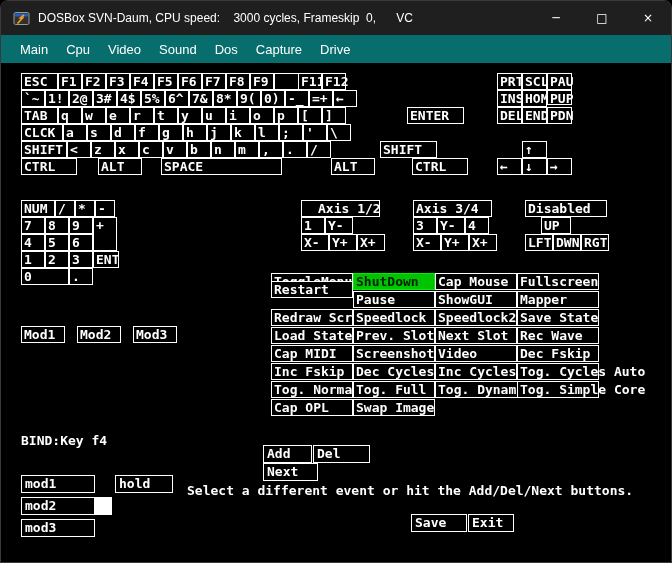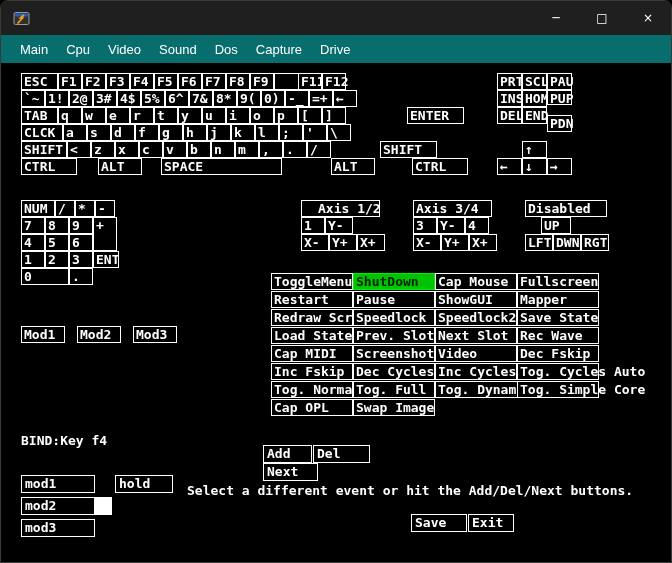--- a/index.html
+++ b/index.html
@@ -36,20 +36,21 @@
 
 <div class="window">
   <div class="titlebar">
     <span class="app-icon">
       <svg width="17" height="17" viewBox="0 0 17 17">
         <rect x="1" y="2.5" width="15" height="12" rx="1.5" fill="#30302e" stroke="#9a9a94" stroke-width="1"></rect>
         <rect x="2" y="3.5" width="13" height="3" fill="#2060c0"></rect>
         <path d="M4.5 13.5 L9.5 8 H7.5 L11 5" stroke="#f29b1d" stroke-width="1.7" fill="none"></path>
       </svg>
     </span>
+    <span class="title-text">DOSBox SVN-Daum, CPU speed:    3000 cycles, Frameskip  0,      VC</span>
     <div class="win-controls">
       <div class="win-btn">─</div>
       <div class="win-btn">□</div>
       <div class="win-btn">×</div>
     </div>
   </div>
 
   <div class="menubar">
       <div class="menu-item">Main</div>
       <div class="menu-item">Cpu</div>
@@ -150,21 +151,21 @@
       <div class="key" style="left: 330px; top: 157px; width: 44px; height: 17px;">ALT</div>
       <div class="key" style="left: 411px; top: 157px; width: 56px; height: 17px;">CTRL</div>
       <div class="key" style="left: 496px; top: 72px; width: 25px; height: 17px;">PRT</div>
       <div class="key" style="left: 521px; top: 72px; width: 25px; height: 17px;">SCL</div>
       <div class="key" style="left: 546px; top: 72px; width: 25px; height: 17px;">PAU</div>
       <div class="key" style="left: 496px; top: 89px; width: 25px; height: 17px;">INS</div>
       <div class="key" style="left: 521px; top: 89px; width: 25px; height: 17px;">HOM</div>
       <div class="key" style="left: 546px; top: 89px; width: 25px; height: 15px;">PUP</div>
       <div class="key" style="left: 496px; top: 106px; width: 25px; height: 17px;">DEL</div>
       <div class="key" style="left: 521px; top: 106px; width: 25px; height: 17px;">END</div>
-      <div class="key" style="left: 546px; top: 114px; width: 25px; height: 17px;">PDN</div>
+      <div class="key" style="left: 546px; top: 106px; width: 25px; height: 17px;">PDN</div>
       <div class="key" style="left: 521px; top: 140px; width: 25px; height: 17px;">↑</div>
       <div class="key" style="left: 496px; top: 157px; width: 25px; height: 17px;">←</div>
       <div class="key" style="left: 521px; top: 157px; width: 25px; height: 17px;">↓</div>
       <div class="key" style="left: 546px; top: 157px; width: 25px; height: 17px;">→</div>
       <div class="key" style="left: 20px; top: 199px; width: 34px; height: 17px;">NUM</div>
       <div class="key" style="left: 54px; top: 199px; width: 20px; height: 17px;">/</div>
       <div class="key" style="left: 74px; top: 199px; width: 20px; height: 17px;">*</div>
       <div class="key" style="left: 94px; top: 199px; width: 20px; height: 17px;">-</div>
       <div class="key" style="left: 20px; top: 216px; width: 24px; height: 17px;">7</div>
       <div class="key" style="left: 44px; top: 216px; width: 24px; height: 17px;">8</div>
@@ -197,21 +198,21 @@
       <div class="key" style="left: 524px; top: 233px; width: 28px; height: 17px;">LFT</div>
       <div class="key" style="left: 552px; top: 233px; width: 28px; height: 17px;">DWN</div>
       <div class="key" style="left: 580px; top: 233px; width: 28px; height: 17px;">RGT</div>
       <div class="key" style="left: 20px; top: 325px; width: 44px; height: 17px;">Mod1</div>
       <div class="key" style="left: 76px; top: 325px; width: 44px; height: 17px;">Mod2</div>
       <div class="key" style="left: 132px; top: 325px; width: 44px; height: 17px;">Mod3</div>
       <div class="key clip" style="left: 270px; top: 272px; width: 82px; height: 17px;">ToggleMenu</div>
       <div class="key clip selected" style="left: 352px; top: 272px; width: 82px; height: 17px;">ShutDown</div>
       <div class="key clip" style="left: 434px; top: 272px; width: 82px; height: 17px;">Cap Mouse</div>
       <div class="key" style="left: 516px; top: 272px; width: 82px; height: 17px;">Fullscreen</div>
-      <div class="key clip" style="left: 270px; top: 290px; width: 82px; height: 17px;">Restart</div>
+      <div class="key clip" style="left: 270px; top: 280px; width: 82px; height: 17px;">Restart</div>
       <div class="key clip" style="left: 352px; top: 290px; width: 82px; height: 17px;">Pause</div>
       <div class="key clip" style="left: 434px; top: 290px; width: 82px; height: 17px;">ShowGUI</div>
       <div class="key" style="left: 516px; top: 290px; width: 82px; height: 17px;">Mapper</div>
       <div class="key clip" style="left: 270px; top: 308px; width: 82px; height: 17px;">Redraw Scr</div>
       <div class="key clip" style="left: 352px; top: 308px; width: 82px; height: 17px;">Speedlock</div>
       <div class="key clip" style="left: 434px; top: 308px; width: 82px; height: 17px;">Speedlock2</div>
       <div class="key" style="left: 516px; top: 308px; width: 82px; height: 17px;">Save State</div>
       <div class="key clip" style="left: 270px; top: 326px; width: 82px; height: 17px;">Load State</div>
       <div class="key clip" style="left: 352px; top: 326px; width: 82px; height: 17px;">Prev. Slot</div>
       <div class="key clip" style="left: 434px; top: 326px; width: 82px; height: 17px;">Next Slot</div>

